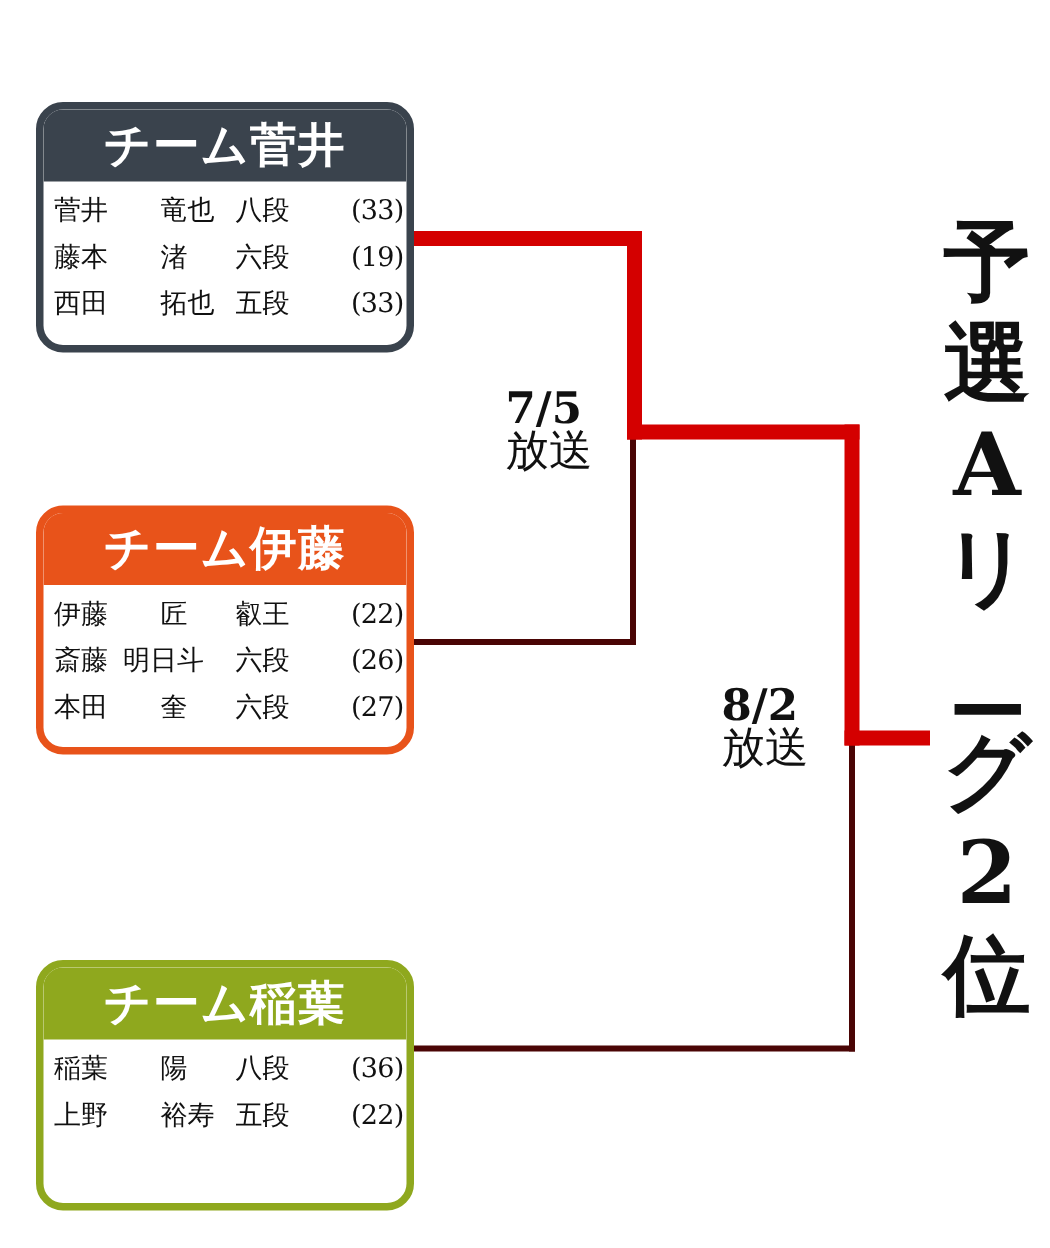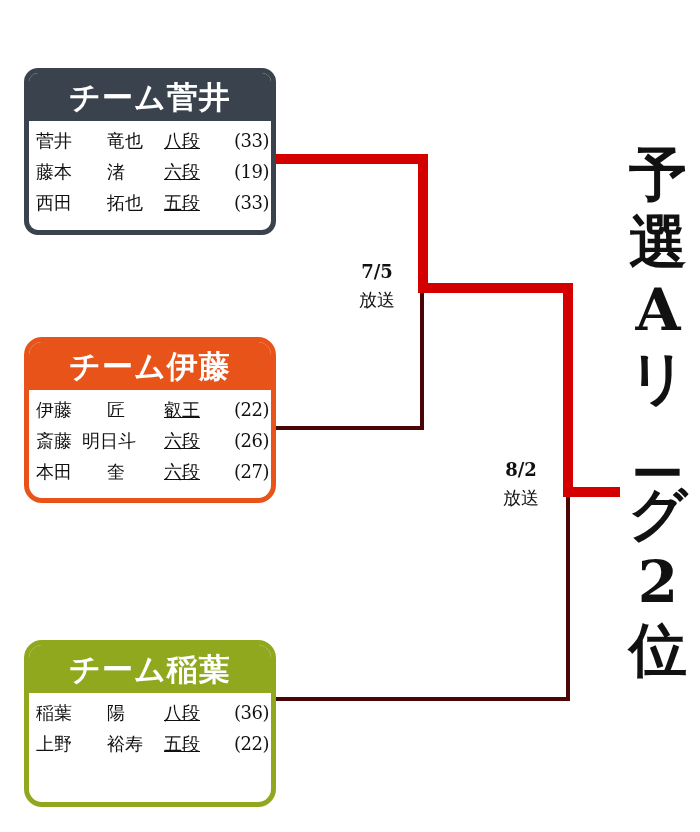--- a/index.html
+++ b/index.html
@@ -12,37 +12,37 @@
       border: 5px solid; border-radius: 18px; background: #fff; overflow: hidden;
     }
     .team-header {
       height: 48px; line-height: 48px; text-align: center; color: #fff;
       font-size: 31px; font-weight: bold; letter-spacing: 1px;
     }
     .team-body { padding: 4px 0 0 7px; }
     .player { display: flex; font-size: 18px; line-height: 31px; white-space: nowrap; }
     .p-family { width: 71px; }
     .p-given { width: 50px; text-align: left; }
-    .p-rank { width: 50px; text-align: center; text-decoration: underline; }
+    .p-rank { width: 50px; text-align: left; }
     .p-age { width: 62px; text-align: right; letter-spacing: -0.5px; }
     .line { position: absolute; }
     .label {
-      position: absolute; text-align: center; font-size: 18px; line-height: 28px; font-weight: normal;
+      position: absolute; text-align: left; font-size: 29px; line-height: 28px; font-weight: normal;
     }
     .label .date { font-weight: bold; }
     .result {
       position: absolute; left: 625px; top: 140px; width: 66px;
       display: flex; flex-direction: column; align-items: center;
     }
     .result span { font-size: 58px; line-height: 68px; height: 68px; font-weight: bold; display: block; text-align: center; }
   </style>
 </head>
 <body>
 
-<div class="team" style="top:68px;height:167px;border-color:#3A434D;border-radius:14px;">
+<div class="team" style="top:68px;height:167px;border-color:#3A434D;">
   <div class="team-header" style="background:#3A434D;">チーム菅井</div>
   <div class="team-body">
     <div class="player">
       <span class="p-family">菅井</span>
       <span class="p-given">竜也</span>
       <span class="p-rank">八段</span>
       <span class="p-age">(33)</span>
     </div>
     <div class="player">
       <span class="p-family">藤本</span>

